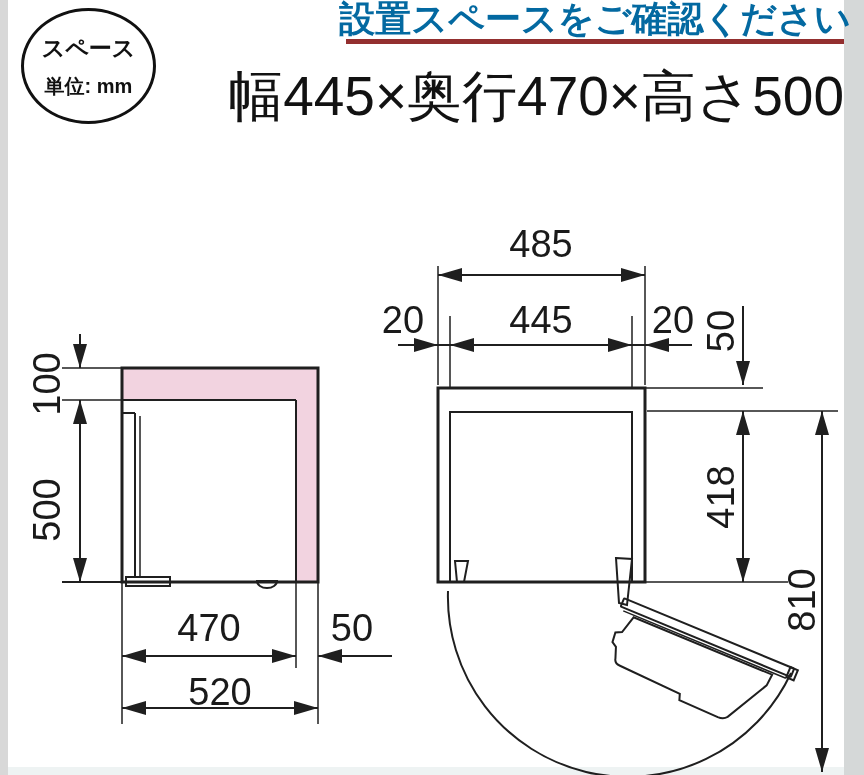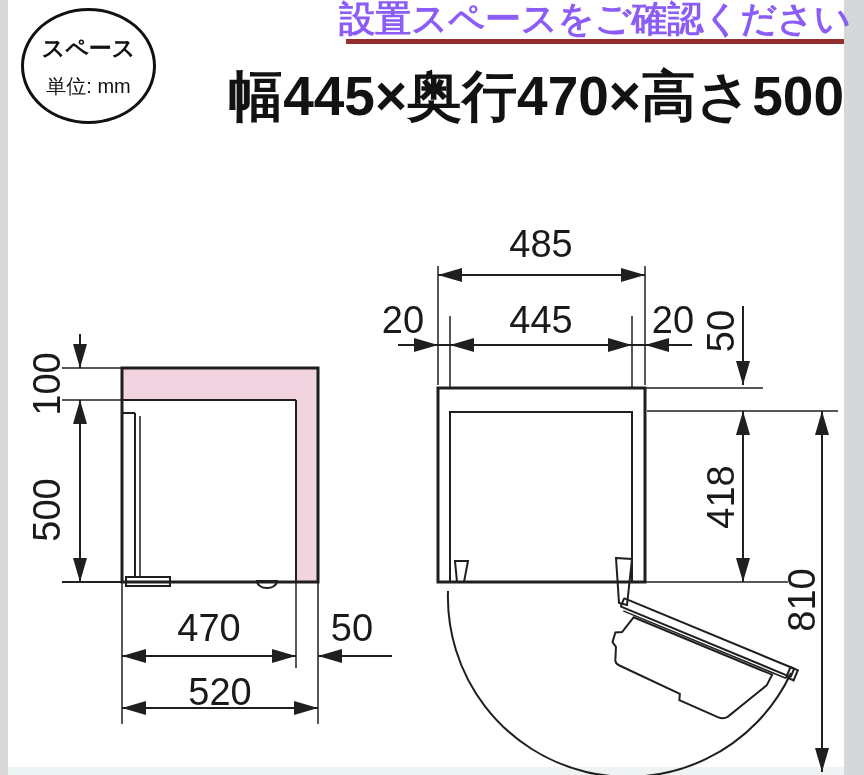--- a/index.html
+++ b/index.html
@@ -8,33 +8,33 @@
     font-family:"Liberation Sans",sans-serif;overflow:hidden;
   }
   .strip-left{position:absolute;left:0;top:0;width:8px;height:775px;background:#d8d8d8;}
   .strip-right{position:absolute;right:0;top:0;width:20px;height:775px;background:#d5d8d8;}
   .strip-bottom{position:absolute;left:8px;right:20px;bottom:0;height:8px;background:#eef3f3;}
 
   .title-bar{
     position:absolute;left:346px;right:20px;top:0;height:39px;
     border-bottom:5px solid #932f2f;background:#ffffff;
     display:flex;align-items:center;justify-content:center;
-    font-size:36px;font-weight:bold;color:#8b5cf6;white-space:nowrap;letter-spacing:0px;
+    font-size:36px;font-weight:bold;color:#0369a1;white-space:nowrap;letter-spacing:0px;
   }
   .badge{
     position:absolute;left:21px;top:8px;width:129px;height:110px;
     border:3px solid #111;border-radius:50%;background:#fff;
     display:flex;flex-direction:column;align-items:center;justify-content:center;gap:9px;
     color:#111;
   }
   .badge .b1{font-size:23px;font-weight:bold;}
-  .badge .b2{font-size:20px;font-weight:normal;}
+  .badge .b2{font-size:20px;font-weight:bold;}
   .spec{
     position:absolute;right:20px;top:62px;text-align:right;color:#121212;
-    font-size:55px;font-weight:bold;line-height:1.24;white-space:nowrap;
+    font-size:55px;font-weight:normal;line-height:1.24;white-space:nowrap;
   }
   svg.diagram{position:absolute;left:0;top:0;pointer-events:none;}
   .ln{stroke:#1f1f1f;fill:none;}
   .ar{fill:#1f1f1f;stroke:none;}
   .dim{font-family:"Liberation Sans",sans-serif;font-size:38px;fill:#1a1a1a;}
 </style>
 </head>
 <body>
 
 <div id="stage">

